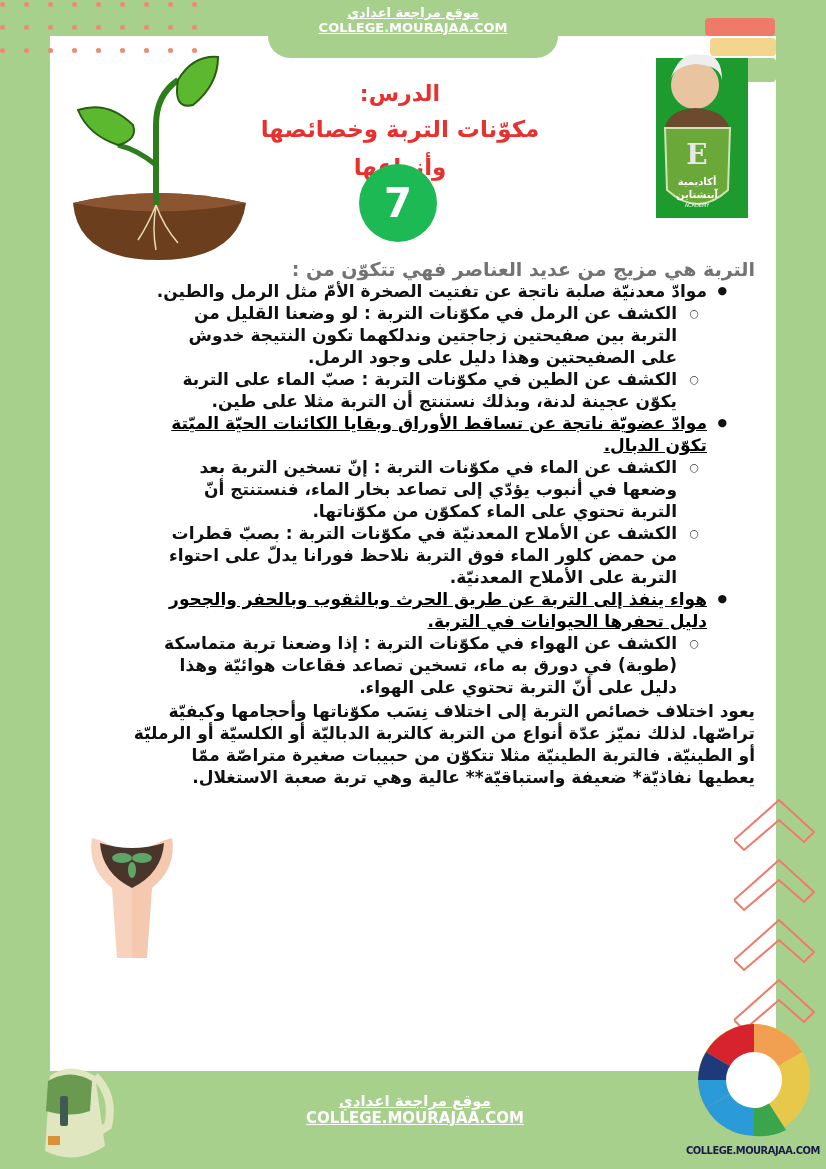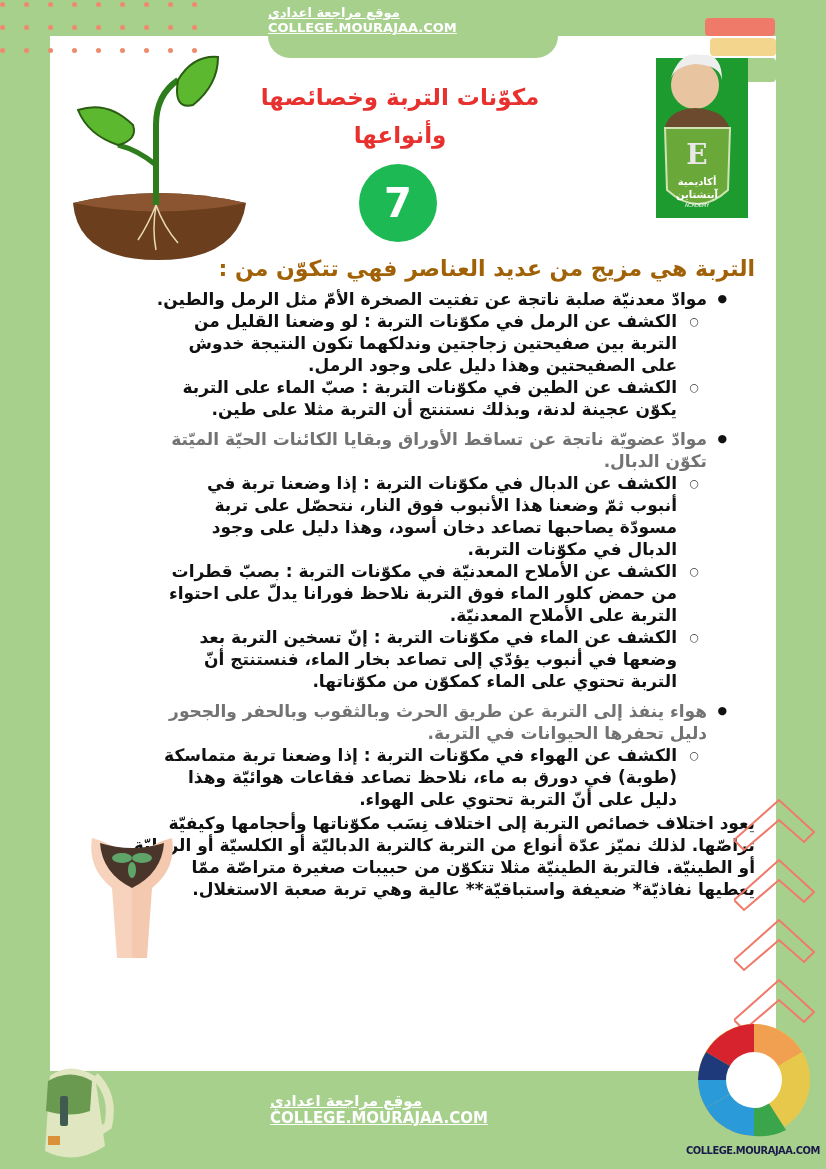--- a/index.html
+++ b/index.html
@@ -11,42 +11,42 @@
   .frame-left { position: absolute; left: 0; top: 0; width: 50px; height: 1169px; background: #a8d08d; }
   .frame-right { position: absolute; right: 0; top: 0; width: 50px; height: 1169px; background: #a8d08d; }
   .frame-bottom { position: absolute; left: 0; bottom: 0; width: 826px; height: 98px; background: #a8d08d; }
   .inner { position: absolute; left: 50px; top: 36px; width: 726px; height: 1035px; background: #ffffff; }
 
   .top-tab { position: absolute; left: 268px; top: 0; width: 290px; height: 58px; background: #a8d08d; border-radius: 0 0 22px 22px; }
 
   .dots { position: absolute; left: 0; top: 0; width: 200px; height: 54px; }
   .dot { position: absolute; width: 5px; height: 5px; border-radius: 50%; background: #f08a6e; }
 
-  .site-label { position: absolute; color: #ffffff; font-family: "DejaVu Sans", sans-serif; font-weight: bold; line-height: 1.15; text-decoration: underline; }
+  .site-label { position: absolute; text-align: center; color: #ffffff; font-family: "DejaVu Sans", sans-serif; font-weight: bold; line-height: 1.15; text-decoration: underline; }
   .site-top { left: 268px; top: 6px; width: 290px; font-size: 13px; }
   .site-bottom { left: 270px; top: 1093px; width: 290px; font-size: 15px; }
 
   
   .plant { position: absolute; left: 68px; top: 55px; width: 180px; height: 205px; }
 
   
   .logo { position: absolute; left: 650px; top: 40px; width: 100px; height: 180px; }
   .books { position: absolute; left: 700px; top: 12px; width: 80px; height: 78px; }
 
   .title-wrap { position: absolute; left: 220px; top: 78px; width: 360px; text-align: center; color: #e8312f; font-weight: bold; direction: rtl; }
   .title-1 { font-size: 22px; line-height: 32px; }
   .title-2 { font-size: 23px; line-height: 38px; }
   .lesson-num { position: absolute; left: 359px; top: 164px; width: 78px; height: 78px; border-radius: 50%; background: #1db954; color: #fff; font-size: 40px; font-weight: bold; display: flex; align-items: center; justify-content: center; }
 
   
   .content { position: absolute; left: 140px; top: 258px; width: 555px; direction: rtl; text-align: right; font-weight: bold; color: #111; font-size: 17px; line-height: 22px; }
-  .intro { color: #a16207; font-size: 22px; margin-right: -60px; }
-  .bullet { position: relative; padding-right: 28px; margin-right: -40px; margin-top: 8px; }
+  .intro { color: #737373; font-size: 19px; margin-right: -60px; }
+  .bullet { position: relative; padding-right: 28px; margin-right: -40px; }
   .bullet::before { content: "\25CF"; position: absolute; right: 8px; top: 0; font-size: 11px; color: #111; }
-  .bullet.green { color: #737373; }
+  .bullet.green { color: #000000; text-decoration: underline; }
   .sub { position: relative; padding-right: 28px; margin-right: -10px; margin-left: 20px; color: #111; text-align: right; }
   .sub::before { content: "\25CB"; position: absolute; right: 6px; top: 1px; font-size: 11px; color: #333; font-weight: normal; }
   .closing { margin-right: -60px; margin-left: -10px; margin-top: 2px; }
 
   
   .hands { position: absolute; left: 82px; top: 828px; width: 100px; height: 130px; }
   .chevrons { position: absolute; left: 734px; top: 790px; width: 90px; height: 250px; }
   .wheel { position: absolute; left: 696px; top: 1022px; width: 116px; height: 116px; }
   .wheel-label { position: absolute; left: 680px; top: 1144px; width: 146px; text-align: center; font-size: 11px; font-weight: bold; color: #1a1a4a; font-family: "DejaVu Sans Condensed", "DejaVu Sans", sans-serif; letter-spacing: -0.5px; }
   .bag { position: absolute; left: 40px; top: 1056px; width: 75px; height: 110px; }
@@ -119,39 +119,39 @@
     <path d="M14 95 Q14 70 45 68 Q80 70 80 95 Z" fill="#6b4a2e"></path>
     <path d="M15 88 L80 88 L78 150 Q48 178 17 150 Z" fill="#6aa83a" stroke="#cfe3b5" stroke-width="2"></path>
     <text x="47" y="124" text-anchor="middle" font-family="DejaVu Serif, serif" font-size="28" font-weight="bold" fill="#e8e8e8">E</text>
     <text x="47" y="145" text-anchor="middle" font-family="DejaVu Sans, sans-serif" font-size="10" font-weight="bold" fill="#fff">أكاديمية</text>
     <text x="47" y="158" text-anchor="middle" font-family="DejaVu Sans, sans-serif" font-size="10" font-weight="bold" fill="#fff">آينشتاين</text>
     <text x="47" y="167" text-anchor="middle" font-family="DejaVu Sans, sans-serif" font-size="5" fill="#fff">ACADEMY</text>
   </svg>
 </div>
 
 <div class="title-wrap">
+  <div class="title-1">الدرس:</div>
   <div class="title-2">مكوّنات التربة وخصائصها وأنواعها</div>
 </div>
 <div class="lesson-num">7</div>
 
 <div class="content">
   <div class="intro">التربة هي مزيج من عديد العناصر فهي تتكوّن من :</div>
 
   <div class="bullet">موادّ معدنيّة صلبة ناتجة عن تفتيت الصخرة الأمّ مثل الرمل والطين.</div>
   <div class="sub">الكشف عن الرمل في مكوّنات التربة : لو وضعنا القليل من التربة بين صفيحتين زجاجتين وندلكهما تكون النتيجة خدوش على الصفيحتين وهذا دليل على وجود الرمل.</div>
   <div class="sub">الكشف عن الطين في مكوّنات التربة : صبّ الماء على التربة يكوّن عجينة لدنة، وبذلك نستنتج أن التربة مثلا على طين.</div>
 
   <div class="bullet green">موادّ عضويّة ناتجة عن تساقط الأوراق وبقايا الكائنات الحيّة الميّتة تكوّن الدبال.</div>
-  <div class="sub">الكشف عن الدبال في مكوّنات التربة : إذا وضعنا تربة في أنبوب ثمّ وضعنا هذا الأنبوب فوق النار، نتحصّل على تربة مسودّة يصاحبها تصاعد دخان أسود، وهذا دليل على وجود الدبال في مكوّنات التربة.</div>
 
+  <div class="sub">الكشف عن الماء في مكوّنات التربة : إنّ تسخين التربة بعد وضعها في أنبوب يؤدّي إلى تصاعد بخار الماء، فنستنتج أنّ التربة تحتوي على الماء كمكوّن من مكوّناتها.</div>
   <div class="sub">الكشف عن الأملاح المعدنيّة في مكوّنات التربة : بصبّ قطرات من حمض كلور الماء فوق التربة نلاحظ فورانا يدلّ على احتواء التربة على الأملاح المعدنيّة.</div>
-  <div class="sub">الكشف عن الماء في مكوّنات التربة : إنّ تسخين التربة بعد وضعها في أنبوب يؤدّي إلى تصاعد بخار الماء، فنستنتج أنّ التربة تحتوي على الماء كمكوّن من مكوّناتها.</div>
 
   <div class="bullet green">هواء ينفذ إلى التربة عن طريق الحرث وبالثقوب وبالحفر والجحور دليل تحفرها الحيوانات في التربة.</div>
-  <div class="sub">الكشف عن الهواء في مكوّنات التربة : إذا وضعنا تربة متماسكة (طوبة) في دورق به ماء، نلاحظ تصاعد فقاعات هوائيّة وهذا دليل على أنّ التربة تحتوي على الهواء.</div>
+  <div class="sub">الكشف عن الهواء في مكوّنات التربة : إذا وضعنا تربة متماسكة (طوبة) في دورق به ماء، تسخين تصاعد فقاعات هوائيّة وهذا دليل على أنّ التربة تحتوي على الهواء.</div>
 
   <div class="closing">يعود اختلاف خصائص التربة إلى اختلاف نِسَب مكوّناتها وأحجامها وكيفيّة تراصّها. لذلك نميّز عدّة أنواع من التربة كالتربة الدباليّة أو الكلسيّة أو الرمليّة أو الطينيّة. فالتربة الطينيّة مثلا تتكوّن من حبيبات صغيرة متراصّة ممّا يعطيها نفاذيّة* ضعيفة واستباقيّة** عالية وهي تربة صعبة الاستغلال.</div>
 </div>
 
 <svg class="hands" viewBox="0 0 100 130">
   <path d="M10 10 Q5 40 30 60 L35 130 L50 130 L50 55 Q50 20 10 10 Z" fill="#f7d3bd"></path>
   <path d="M90 10 Q95 40 70 60 L65 130 L50 130 L50 55 Q50 20 90 10 Z" fill="#f4c9af"></path>
   <path d="M18 15 Q50 25 82 15 Q80 45 50 60 Q20 45 18 15 Z" fill="#4a352a"></path>
   <ellipse cx="40" cy="30" rx="10" ry="5" fill="#5fa56a"></ellipse>
   <ellipse cx="60" cy="30" rx="10" ry="5" fill="#5fa56a"></ellipse>

